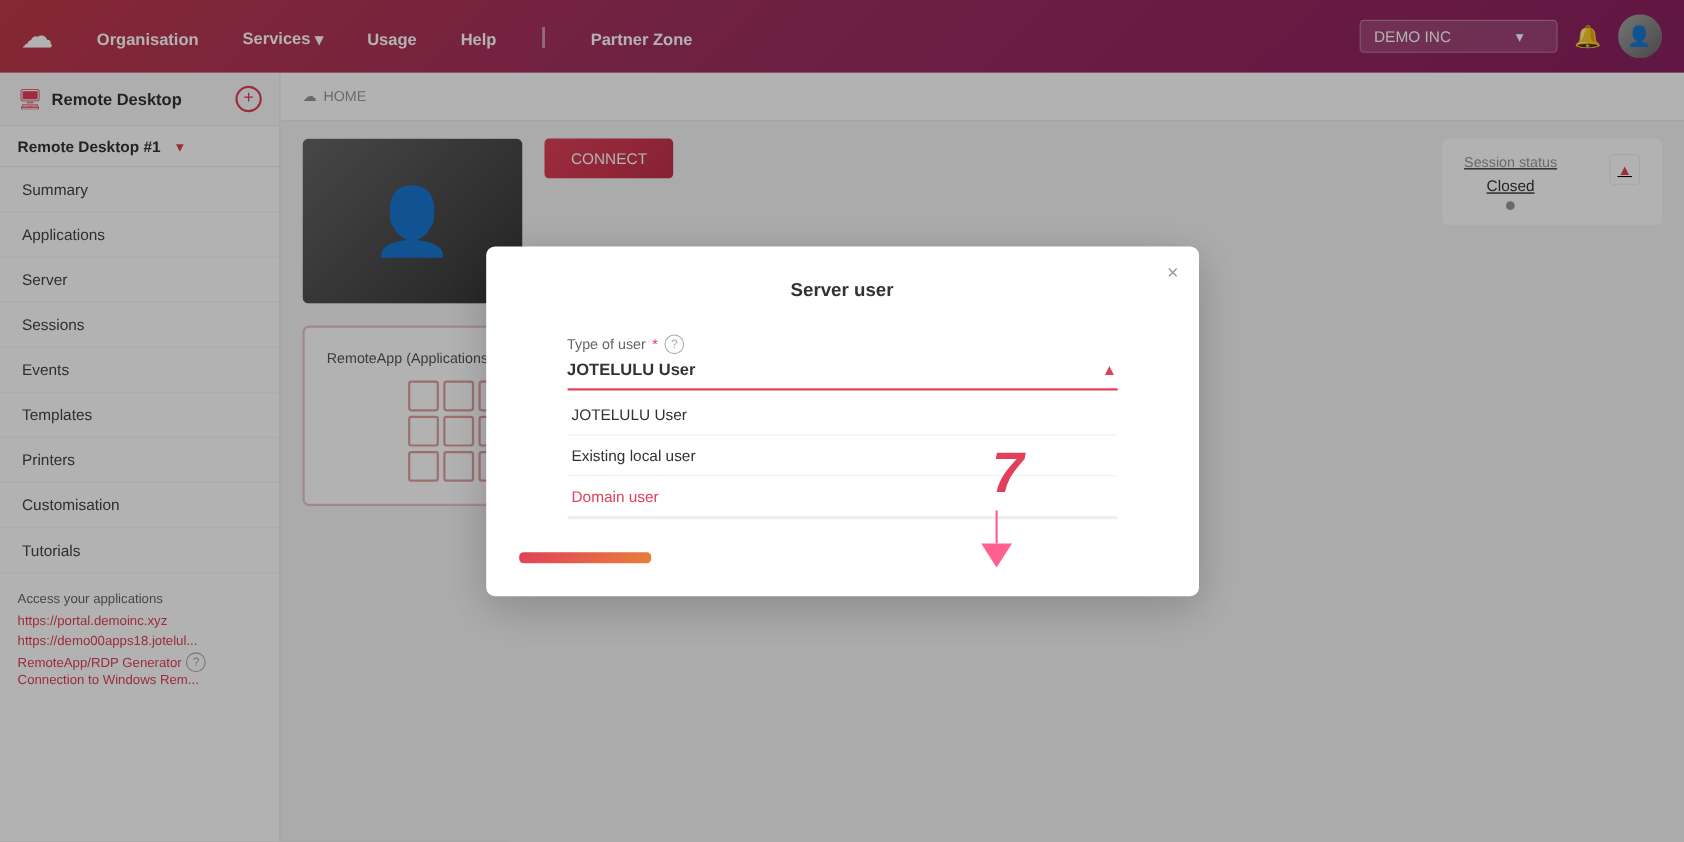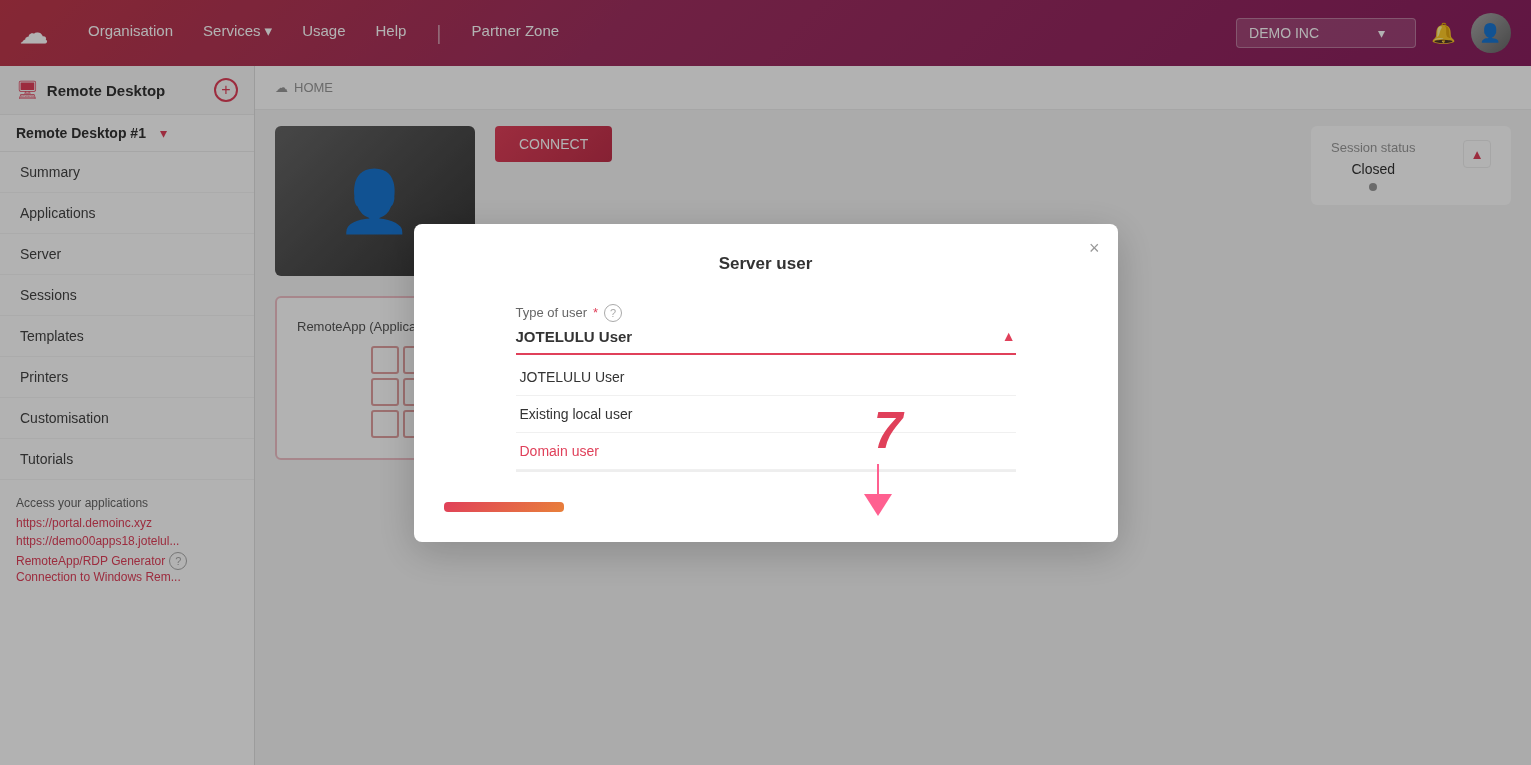--- a/index.html
+++ b/index.html
@@ -17,23 +17,24 @@
       z-index: 10;
     }
     .nav-logo {
       color: white;
       font-size: 28px;
       font-weight: bold;
       margin-right: 10px;
     }
     .nav-items {
       display: flex;
-      align-items: flex-start;
-      gap: 30px;
+      align-items: flex-end;
+      gap: 40px;
       flex: 1;
+      font-weight: bold;
     }
     .nav-item {
       color: white;
       font-size: 15px;
       cursor: pointer;
       display: flex;
       align-items: center;
       gap: 4px;
     }
     .nav-divider {
@@ -293,21 +294,21 @@
       z-index: 100;
       display: flex;
       align-items: center;
       justify-content: center;
     }
 
     
     .modal {
       background: white;
       border-radius: 8px;
-      width: 704px;
+      width: 648px;
       min-height: 300px;
       position: relative;
       box-shadow: 0 10px 40px rgba(0,0,0,0.2);
       padding: 30px;
     }
     .modal-title {
       text-align: center;
       font-size: 17px;
       font-weight: 600;
       color: #333;
@@ -458,20 +459,21 @@
     <div class="sidebar-env">
       <span class="sidebar-env-name">Remote Desktop #1</span>
       <span class="sidebar-env-arrow">▾</span>
     </div>
 
     <nav>
       <div class="sidebar-nav-item">Summary</div>
       <div class="sidebar-nav-item">Applications</div>
       <div class="sidebar-nav-item">Server</div>
       <div class="sidebar-nav-item">Sessions</div>
+      <div class="sidebar-nav-item">Events</div>
       <div class="sidebar-nav-item">Templates</div>
       <div class="sidebar-nav-item">Printers</div>
       <div class="sidebar-nav-item">Customisation</div>
       <div class="sidebar-nav-item">Tutorials</div>
     </nav>
 
     <div class="sidebar-bottom">
       <div class="sidebar-bottom-title">Access your applications</div>
       <a class="sidebar-link">https://portal.demoinc.xyz</a>
       <a class="sidebar-link">https://demo00apps18.jotelul...</a>
@@ -495,21 +497,21 @@
         <div class="user-avatar-img" style="background: linear-gradient(135deg, #666, #333); display:flex; align-items:center; justify-content:center; color:#aaa; font-size:60px;">
           👤
         </div>
       </div>
 
       <div style="display:flex; flex-direction:column; gap:10px;">
         <button class="connect-btn">CONNECT</button>
       </div>
 
       <div style="flex:1; display:flex; flex-direction:column; align-items:flex-end;">
-        <div style="background:white; padding:14px 20px; border-radius:6px; min-width:200px; display:flex; justify-content:space-between; align-items:flex-start; margin-bottom:8px;">
+        <div style="background:white; padding:14px 20px; border-radius:6px; min-width:200px; display:flex; justify-content:space-between; align-items:flex-start; margin-bottom:8px;text-decoration:underline;">
           <div>
             <div class="session-status-title">Session status</div>
             <div class="session-status-value">
               <span>Closed</span>
               <span style="width:8px;height:8px;border-radius:50%;background:#999;display:inline-block;"></span>
             </div>
           </div>
           <button class="collapse-btn">▲</button>
         </div>
       </div>

